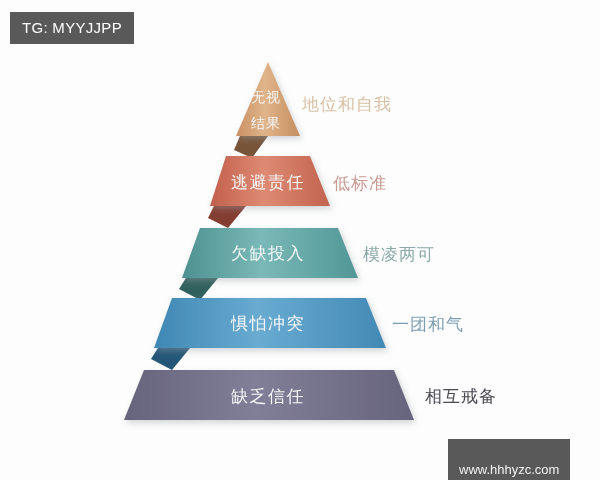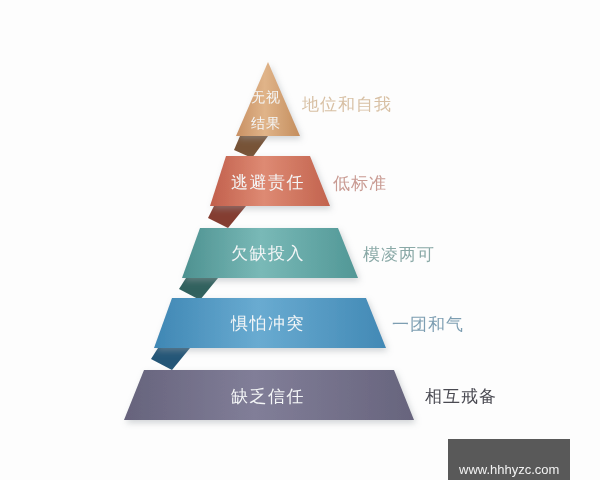--- a/index.html
+++ b/index.html
@@ -80,20 +80,21 @@
     dominant-baseline: middle;
     text-anchor: start;
     letter-spacing: 1px;
   }
 </style>
 </head>
 <body>
 
 <div id="stage">
 
+  <div id="tg-badge">TG: MYYJJPP</div>
 
   <svg id="pyramid-svg" width="600" height="480" viewBox="0 0 600 480">
 
     <defs>
       <linearGradient id="grad1" x1="0" y1="0" x2="1" y2="0">
         <stop offset="0%" stop-color="#c89063"></stop>
         <stop offset="45%" stop-color="#e0b489"></stop>
         <stop offset="100%" stop-color="#c48e5e"></stop>
       </linearGradient>
       <linearGradient id="grad2" x1="0" y1="0" x2="1" y2="0">

